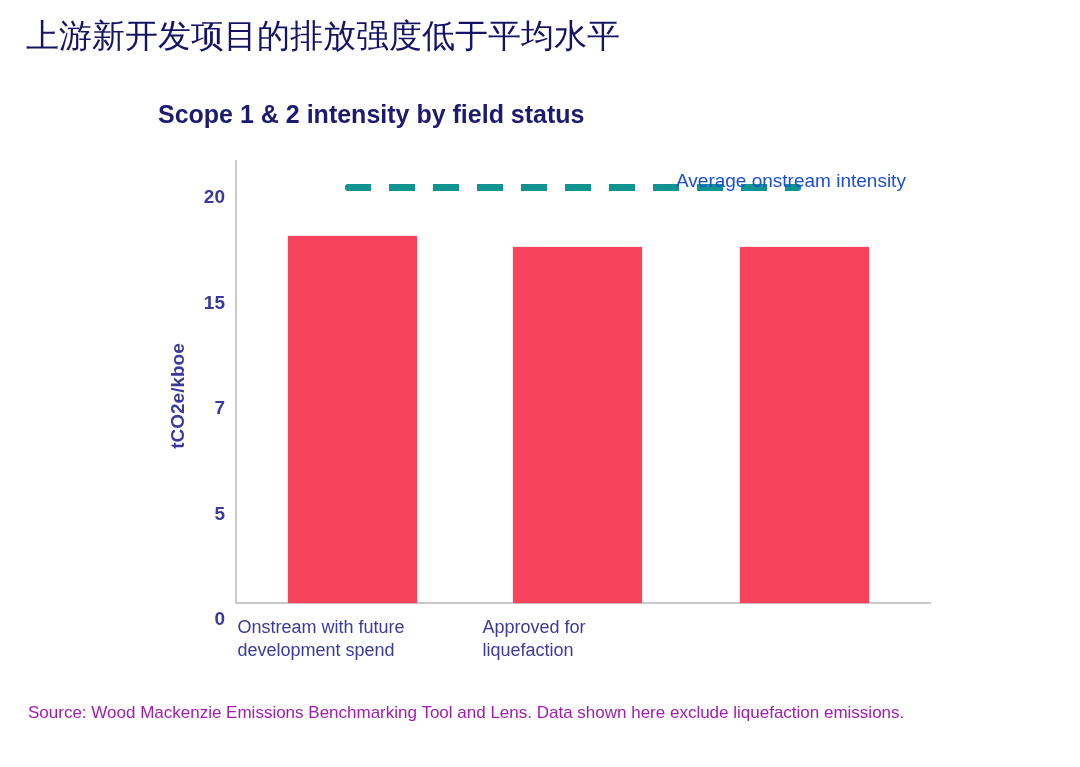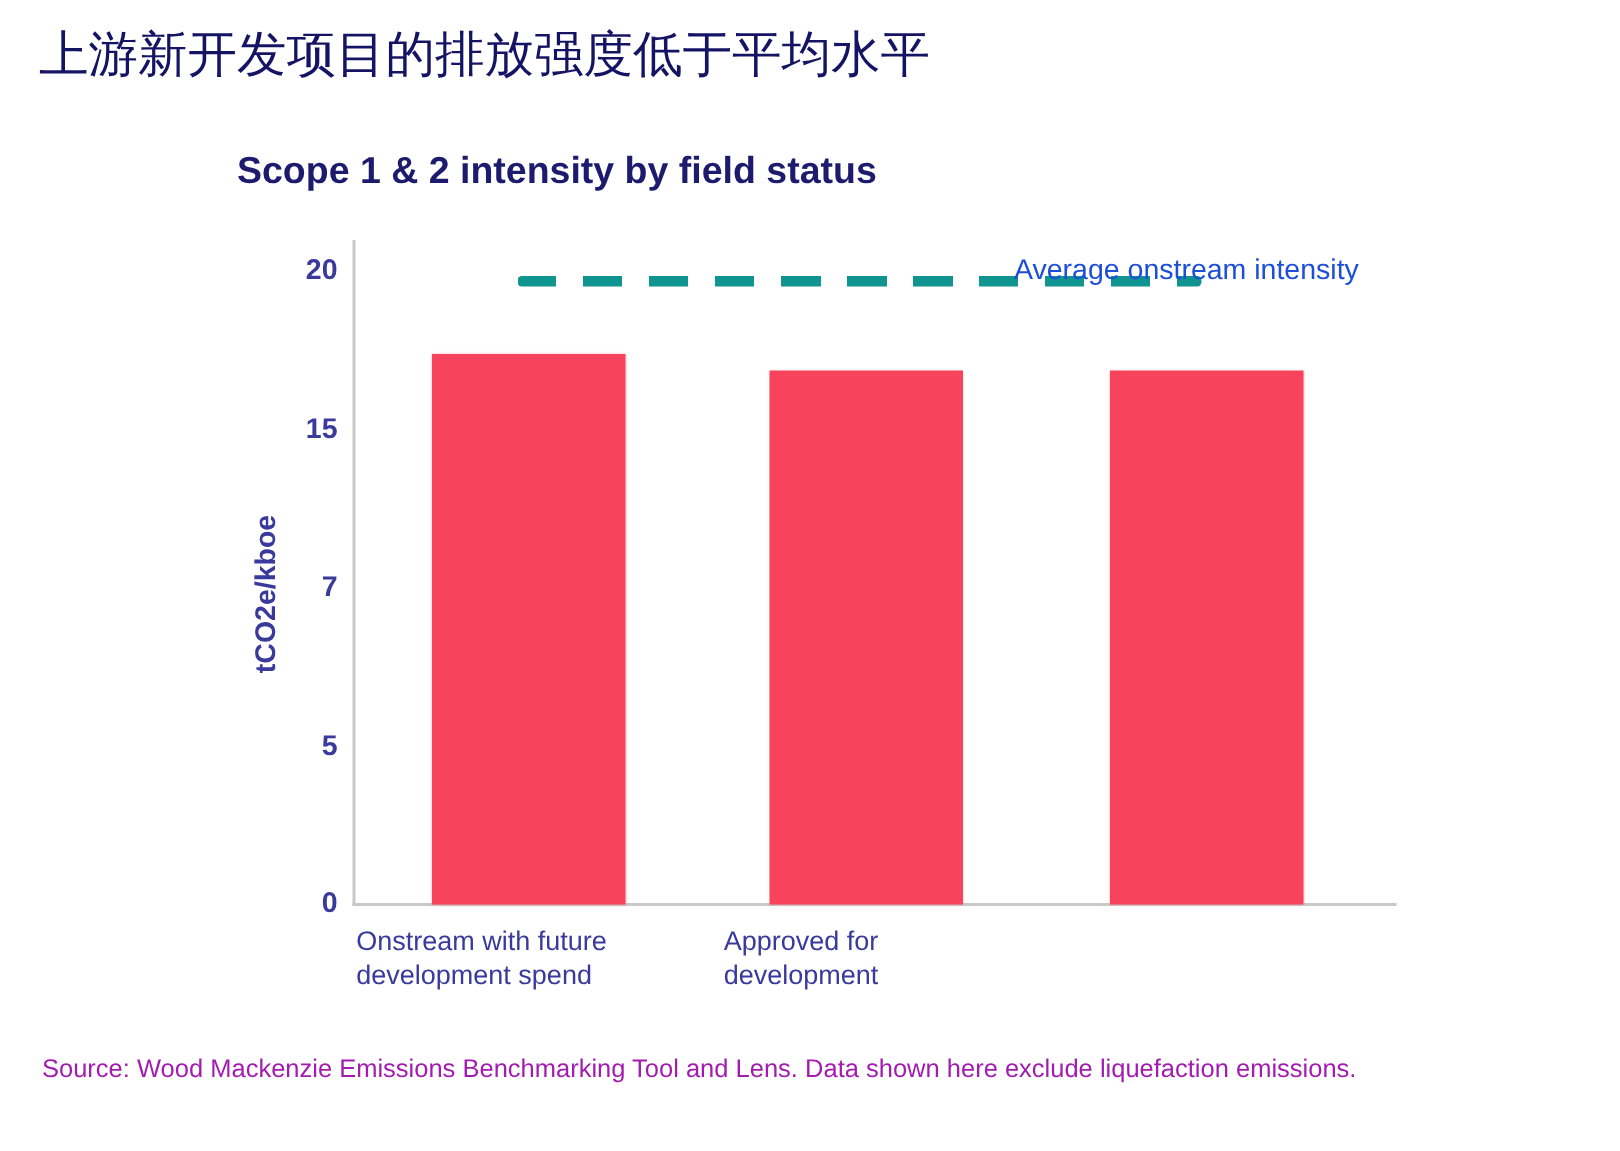--- a/index.html
+++ b/index.html
@@ -75,20 +75,21 @@
 
   .y-tick-label {
     position: absolute;
     right: 0;
     width: 60px;
     text-align: right;
     font-size: 19px;
     font-weight: bold;
     color: #3a3a9c;
     transform: translateY(-50%);
+    margin-top: 16px;
   }
   #y-tick-labels {
     position: absolute;
     left: 155px;
     top: 0;
     width: 70px;
     height: 767px;
   }
 
   #y-axis-title {
@@ -190,17 +191,17 @@
   <div id="avg-line" style="top: 184.424px;"></div>
 
   <div id="avg-legend-label">Average onstream intensity</div>
 
 <div class="x-cat-label" style="width: 230px; left: 237.5px;">
       <div>Onstream with future</div>
       <div>development spend</div>
     </div>
     <div class="x-cat-label" style="width: 190px; left: 482.5px;">
       <div>Approved for</div>
-      <div>development</div>
+      <div>liquefaction</div>
     </div>
   </div>
 
 <div id="source-note">Source: Wood Mackenzie Emissions Benchmarking Tool and Lens. Data shown here exclude liquefaction emissions.</div>
 
 </body></html>

